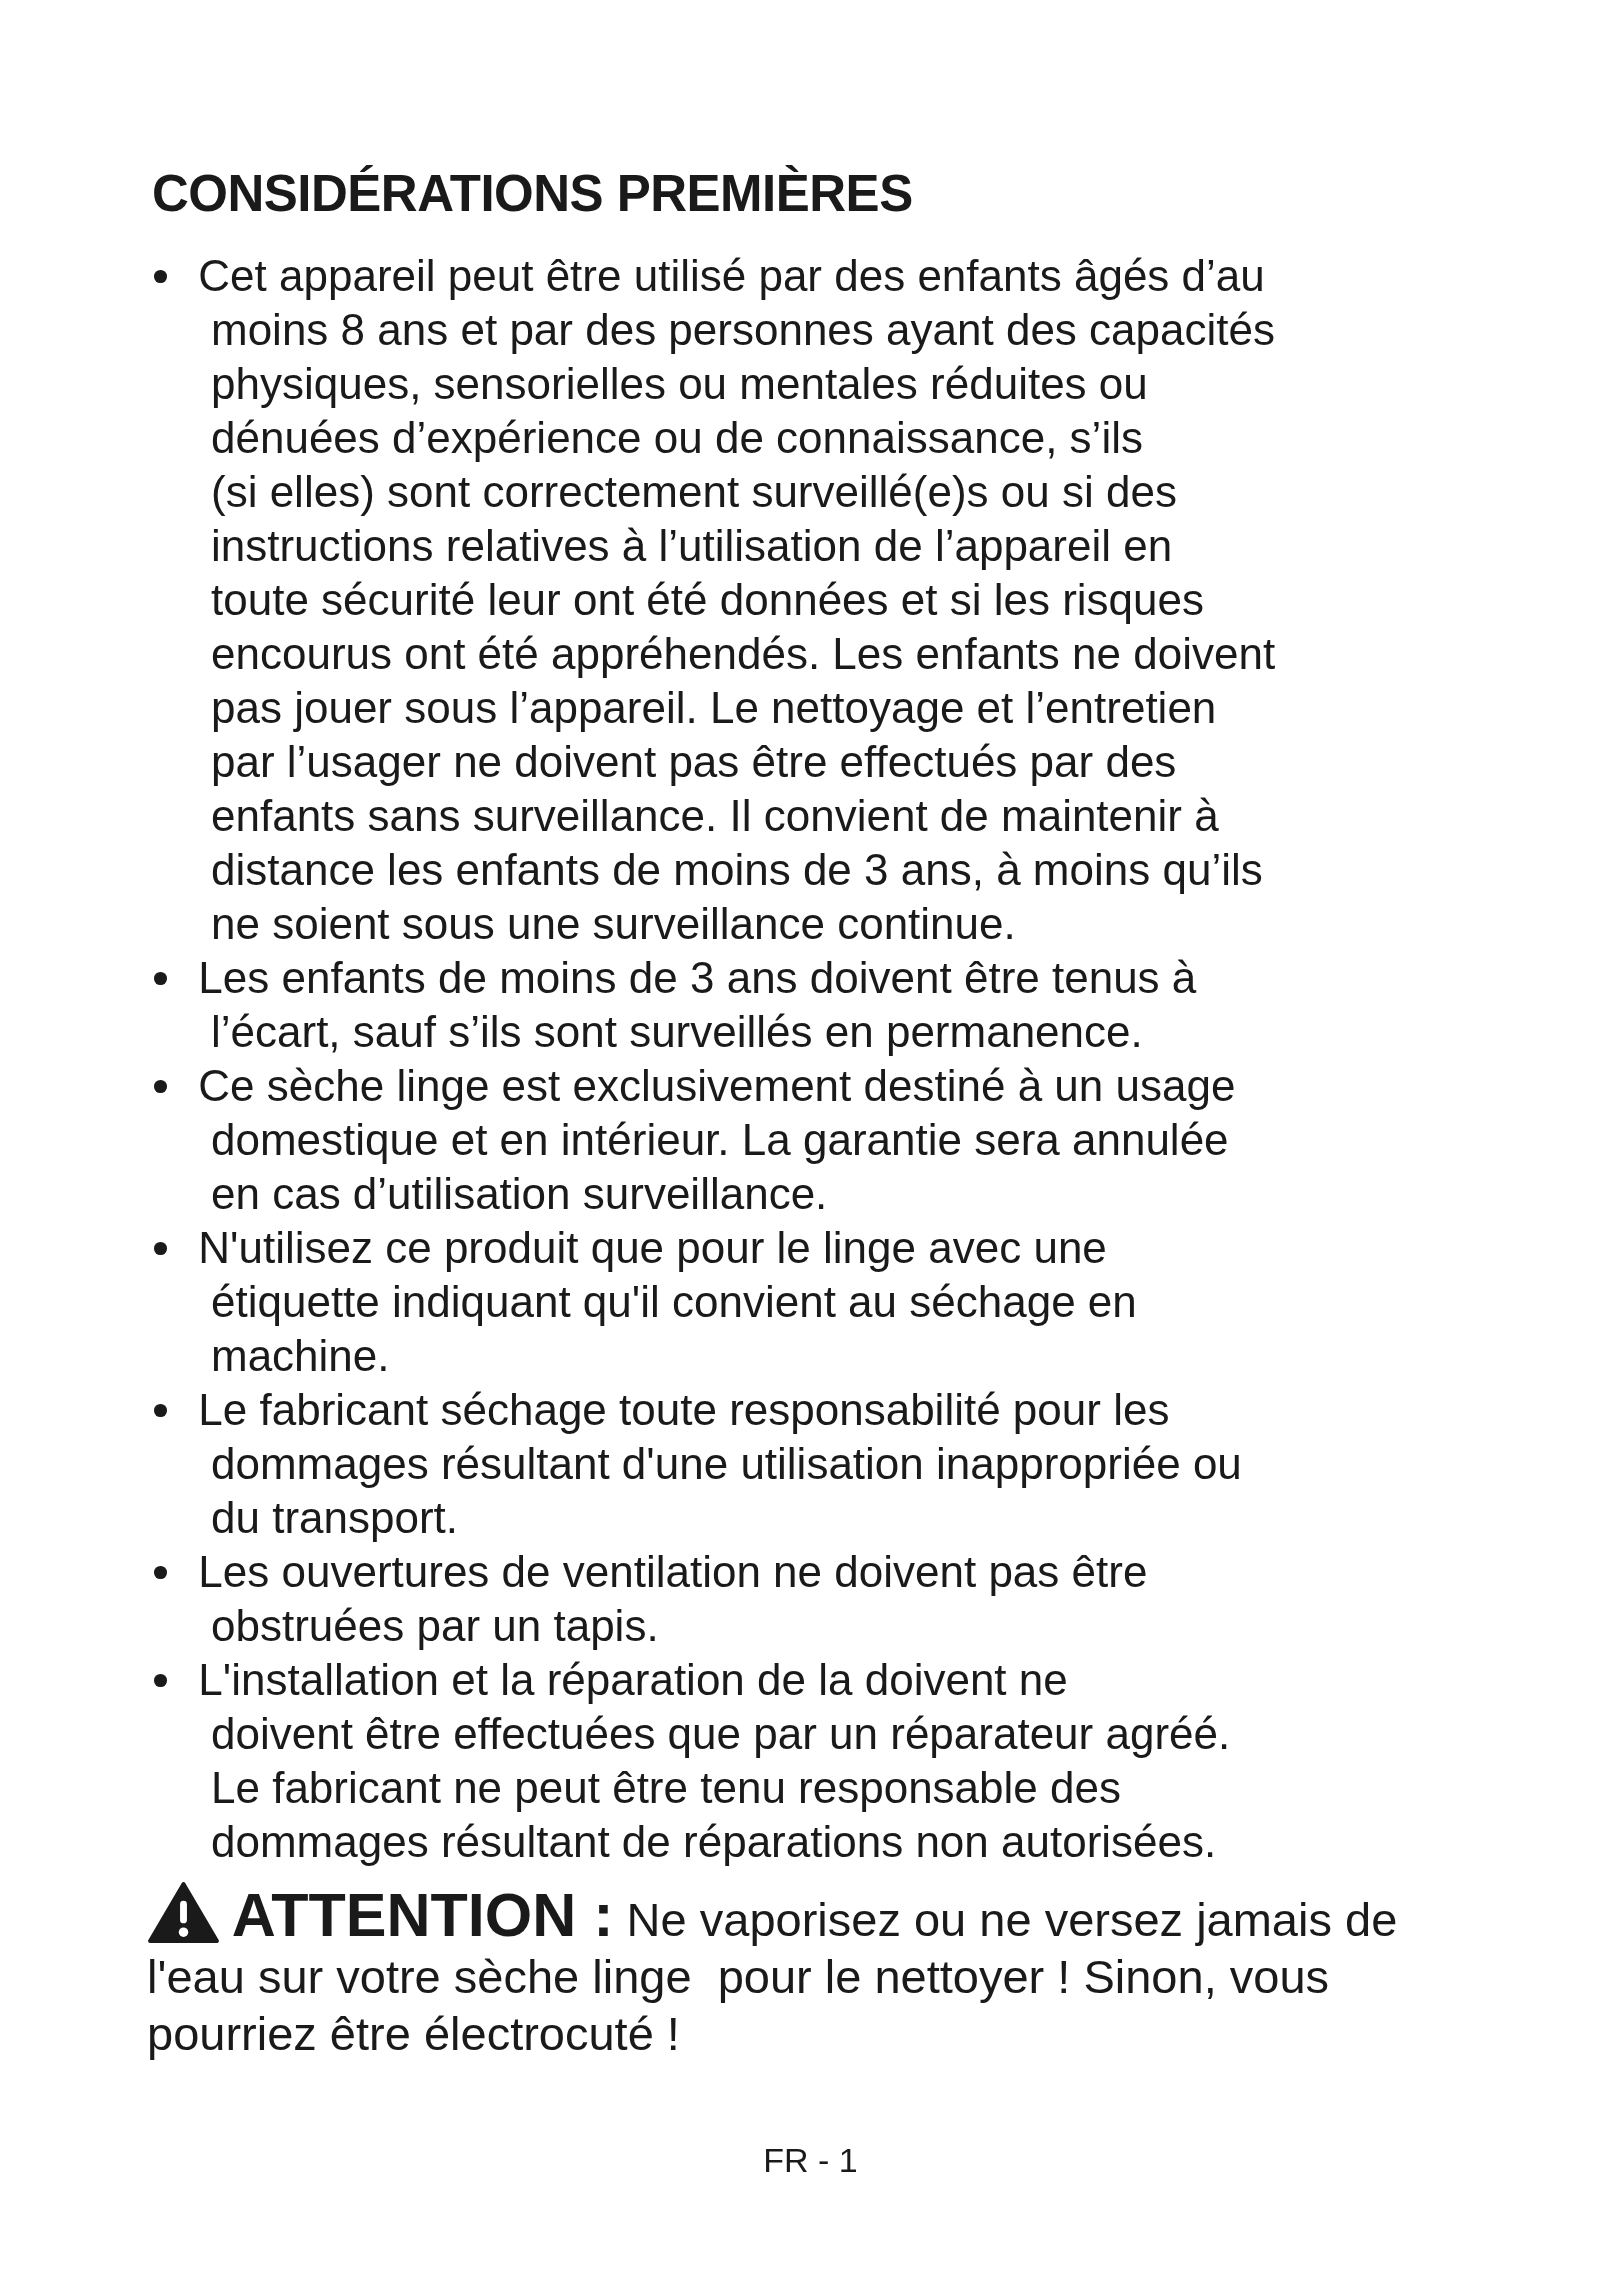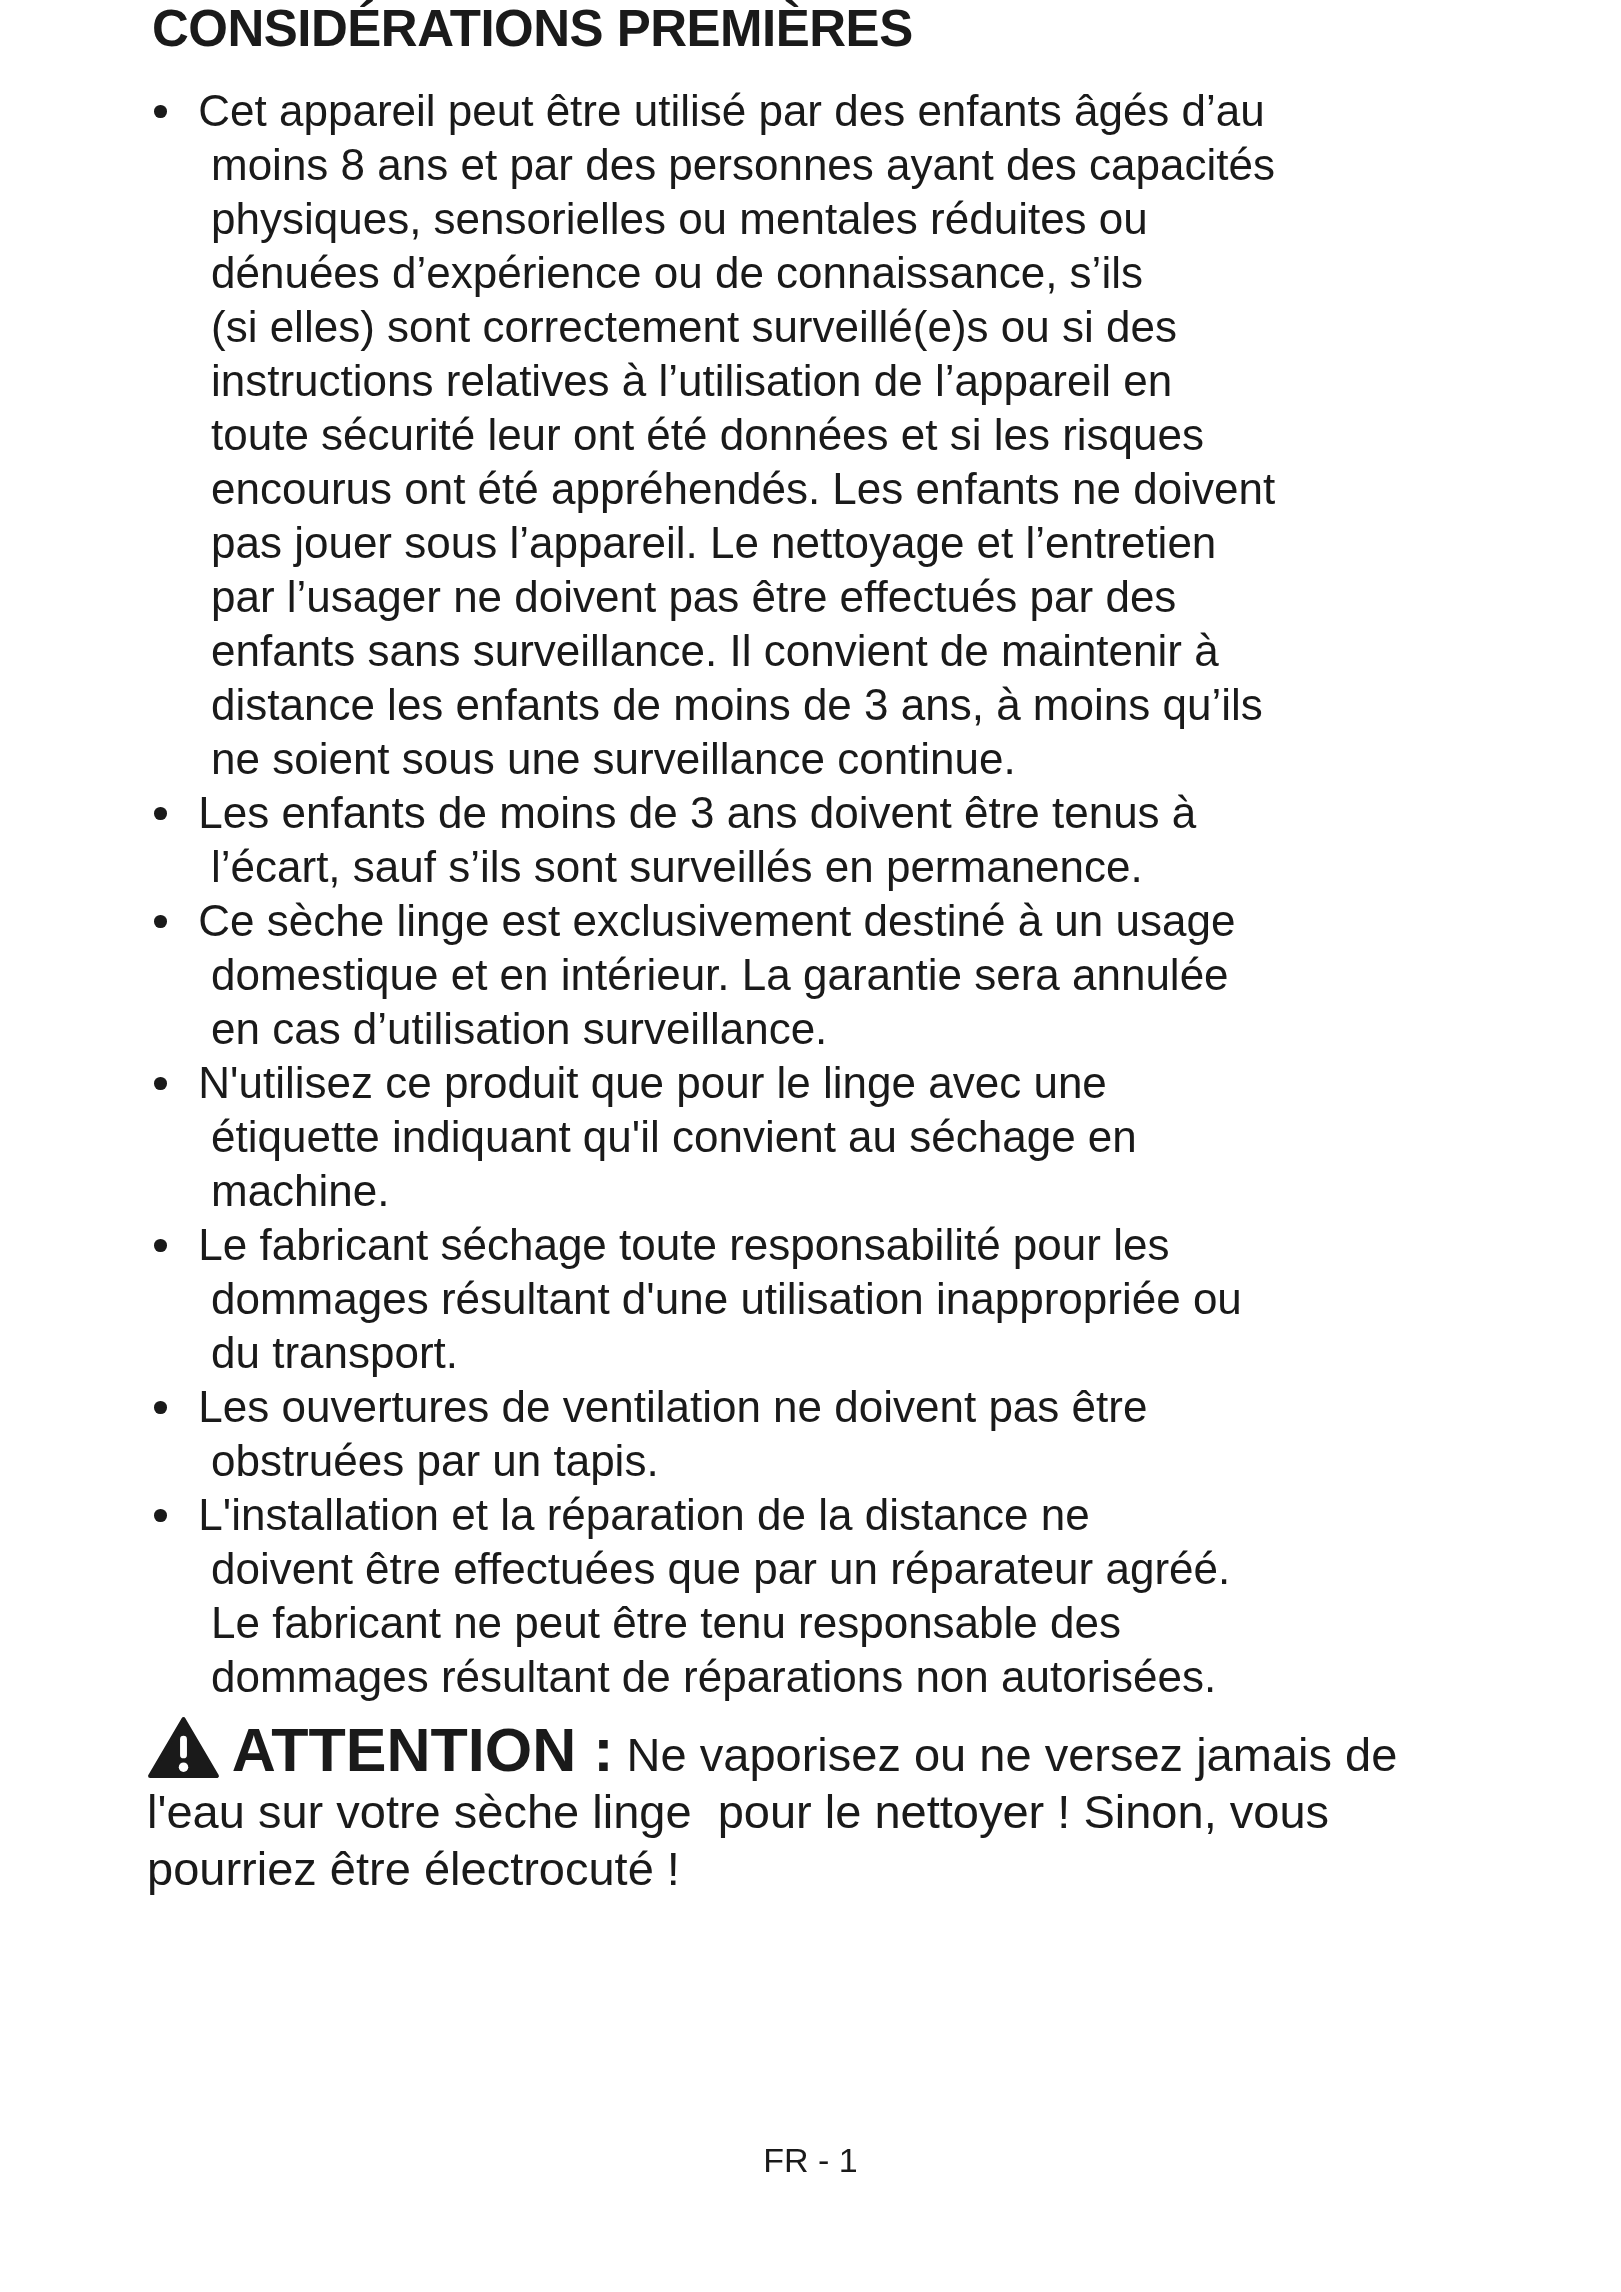--- a/index.html
+++ b/index.html
@@ -5,21 +5,21 @@
   html, body { margin: 0; padding: 0; }
   body {
     width: 1621px;
     height: 2293px;
     background: #ffffff;
     color: #1a1a1a;
     font-family: "Liberation Sans", sans-serif;
     position: relative;
     overflow: hidden;
   }
-  .content { }
+  .content { padding-top: 165px; }
   .page-title {
     margin: 0 0 0 152px;
     font-size: 51px;
     line-height: 57px;
     font-weight: bold;
     letter-spacing: -0.5px;
     white-space: pre;
   }
   .bullet-list {
     margin-top: 27.4px;
@@ -109,21 +109,21 @@
         <div class="line">dommages résultant d'une utilisation inappropriée ou</div>
         <div class="line">du transport.</div>
       </div>
       <div class="bullet-item">
         <span class="bullet-dot"></span>
         <div class="line first">Les ouvertures de ventilation ne doivent pas être</div>
         <div class="line">obstruées par un tapis.</div>
       </div>
       <div class="bullet-item">
         <span class="bullet-dot"></span>
-        <div class="line first">L'installation et la réparation de la distance ne</div>
+        <div class="line first">L'installation et la réparation de la doivent ne</div>
         <div class="line">doivent être effectuées que par un réparateur agréé.</div>
         <div class="line">Le fabricant ne peut être tenu responsable des</div>
         <div class="line">dommages résultant de réparations non autorisées.</div>
       </div>
     </div>
 
   <div class="warning">
     <div class="line"><span class="warning-icon"><svg width="73" height="63" viewBox="0 0 74 64" xmlns="http://www.w3.org/2000/svg">
             <path d="M37 3 L71 61 L3 61 Z" fill="#1a1a1a" stroke="#1a1a1a" stroke-width="4" stroke-linejoin="round"></path>
             <rect x="33.5" y="20" width="7" height="23" rx="3.5" fill="#ffffff"></rect>

